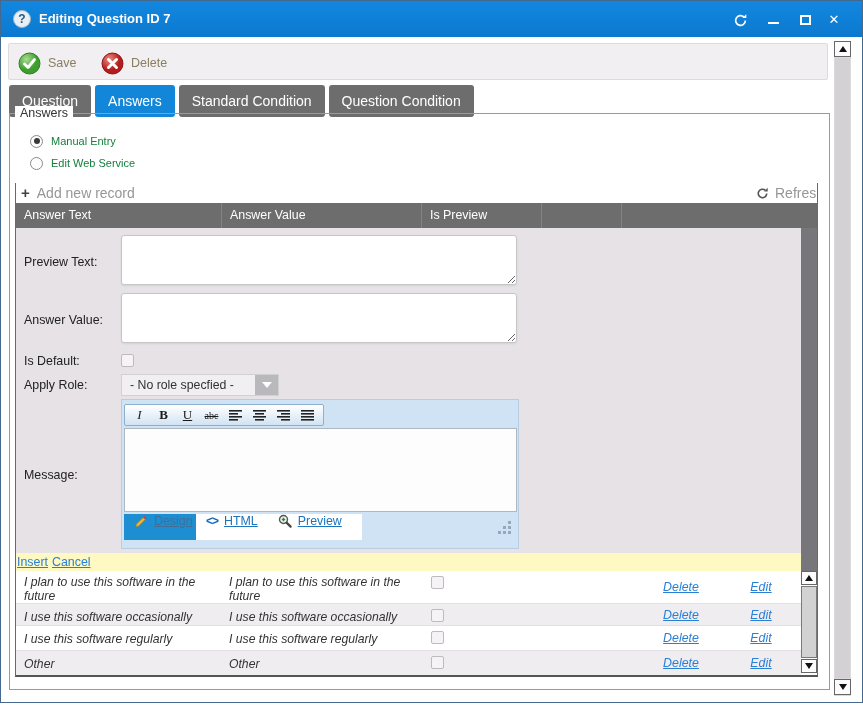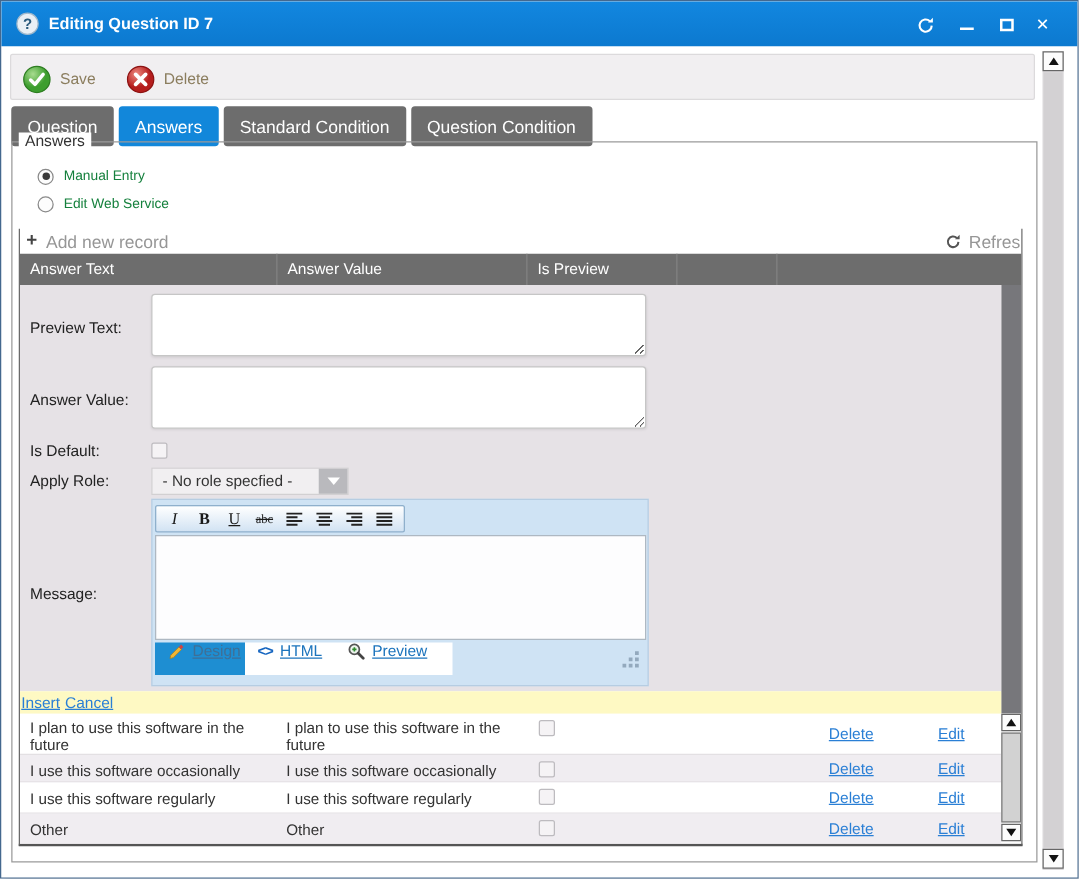--- a/index.html
+++ b/index.html
@@ -79,21 +79,21 @@
   .grip{position:absolute;right:6px;bottom:16px;width:3px;height:3px;background:#93a9bd;
         box-shadow:-5px 5px #93a9bd,0 5px #93a9bd,-10px 10px #93a9bd,-5px 10px #93a9bd,0 10px #93a9bd;}
 
   .linkbar{left:0;top:370px;width:785px;height:18px;background:#fef9c3;}
   a.lnk{color:#2a7fd5;font-size:12.4px;text-decoration:underline;cursor:pointer;}
 
   
   .rows{left:0;top:388px;width:785px;}
   .grow{display:flex;border-bottom:1px solid #e3e0e3;background:#fff;}
   .grow.alt{background:#f0edf1;}
-  .gcell{padding:4px 6px 3px 8px;font-size:12.2px;color:#333;line-height:14px;overflow:hidden;}
+  .gcell{padding:4px 6px 3px 8px;font-size:12.2px;color:#333;line-height:14px;overflow:hidden;font-style:italic;}
   .gcell.center{display:flex;align-items:center;justify-content:center;padding:0;}
   .gcell.cb{display:flex;align-items:flex-start;padding-top:5px;padding-left:10px;}
   .rows-sb{left:785px;top:388px;width:16px;height:104px;background:#fbfbfb;}
   .sb-btn{position:absolute;left:0;width:16px;height:14px;background:#fcfcfc;border:1px solid #666;
           display:flex;align-items:center;justify-content:center;cursor:pointer;}
   .sb-thumb{position:absolute;left:0;top:15px;width:16px;height:72px;background:#d2d2d2;border:1px solid #7a7a7a;cursor:grab;}
   .tri-up{width:0;height:0;border-left:4px solid transparent;border-right:4px solid transparent;border-bottom:6px solid #111;}
   .tri-down{width:0;height:0;border-left:4px solid transparent;border-right:4px solid transparent;border-top:6px solid #111;}
 
   

